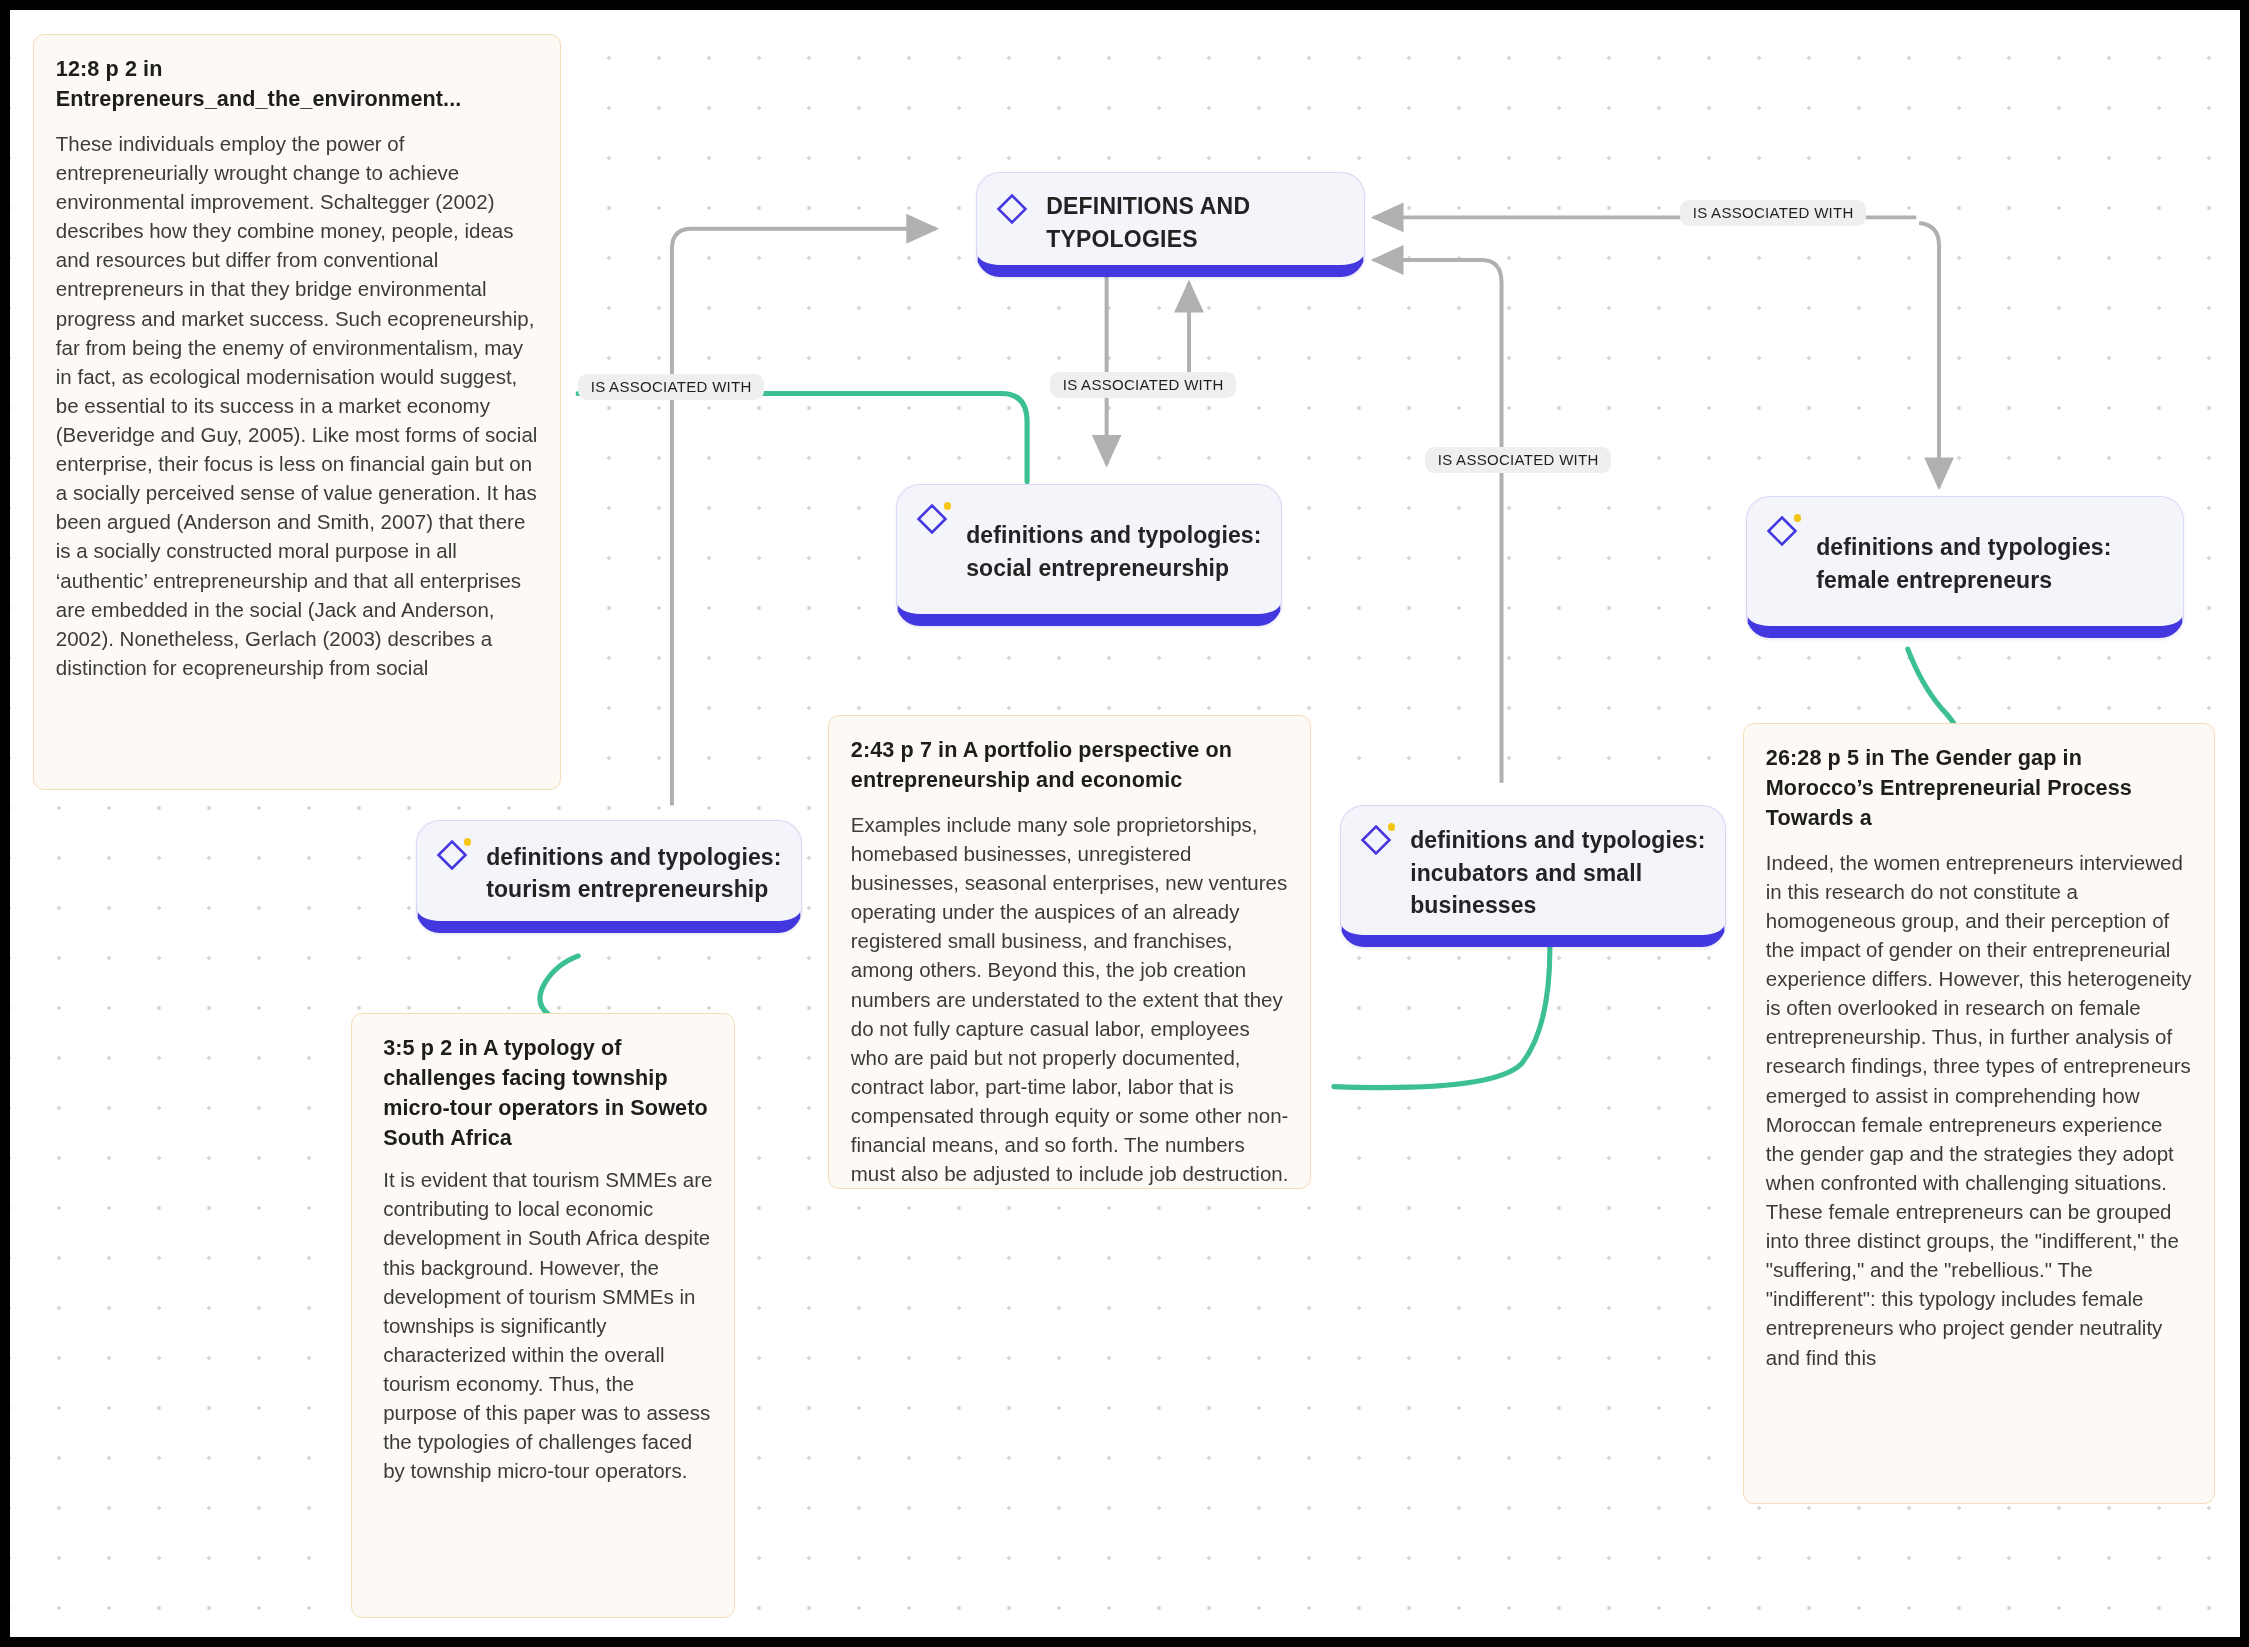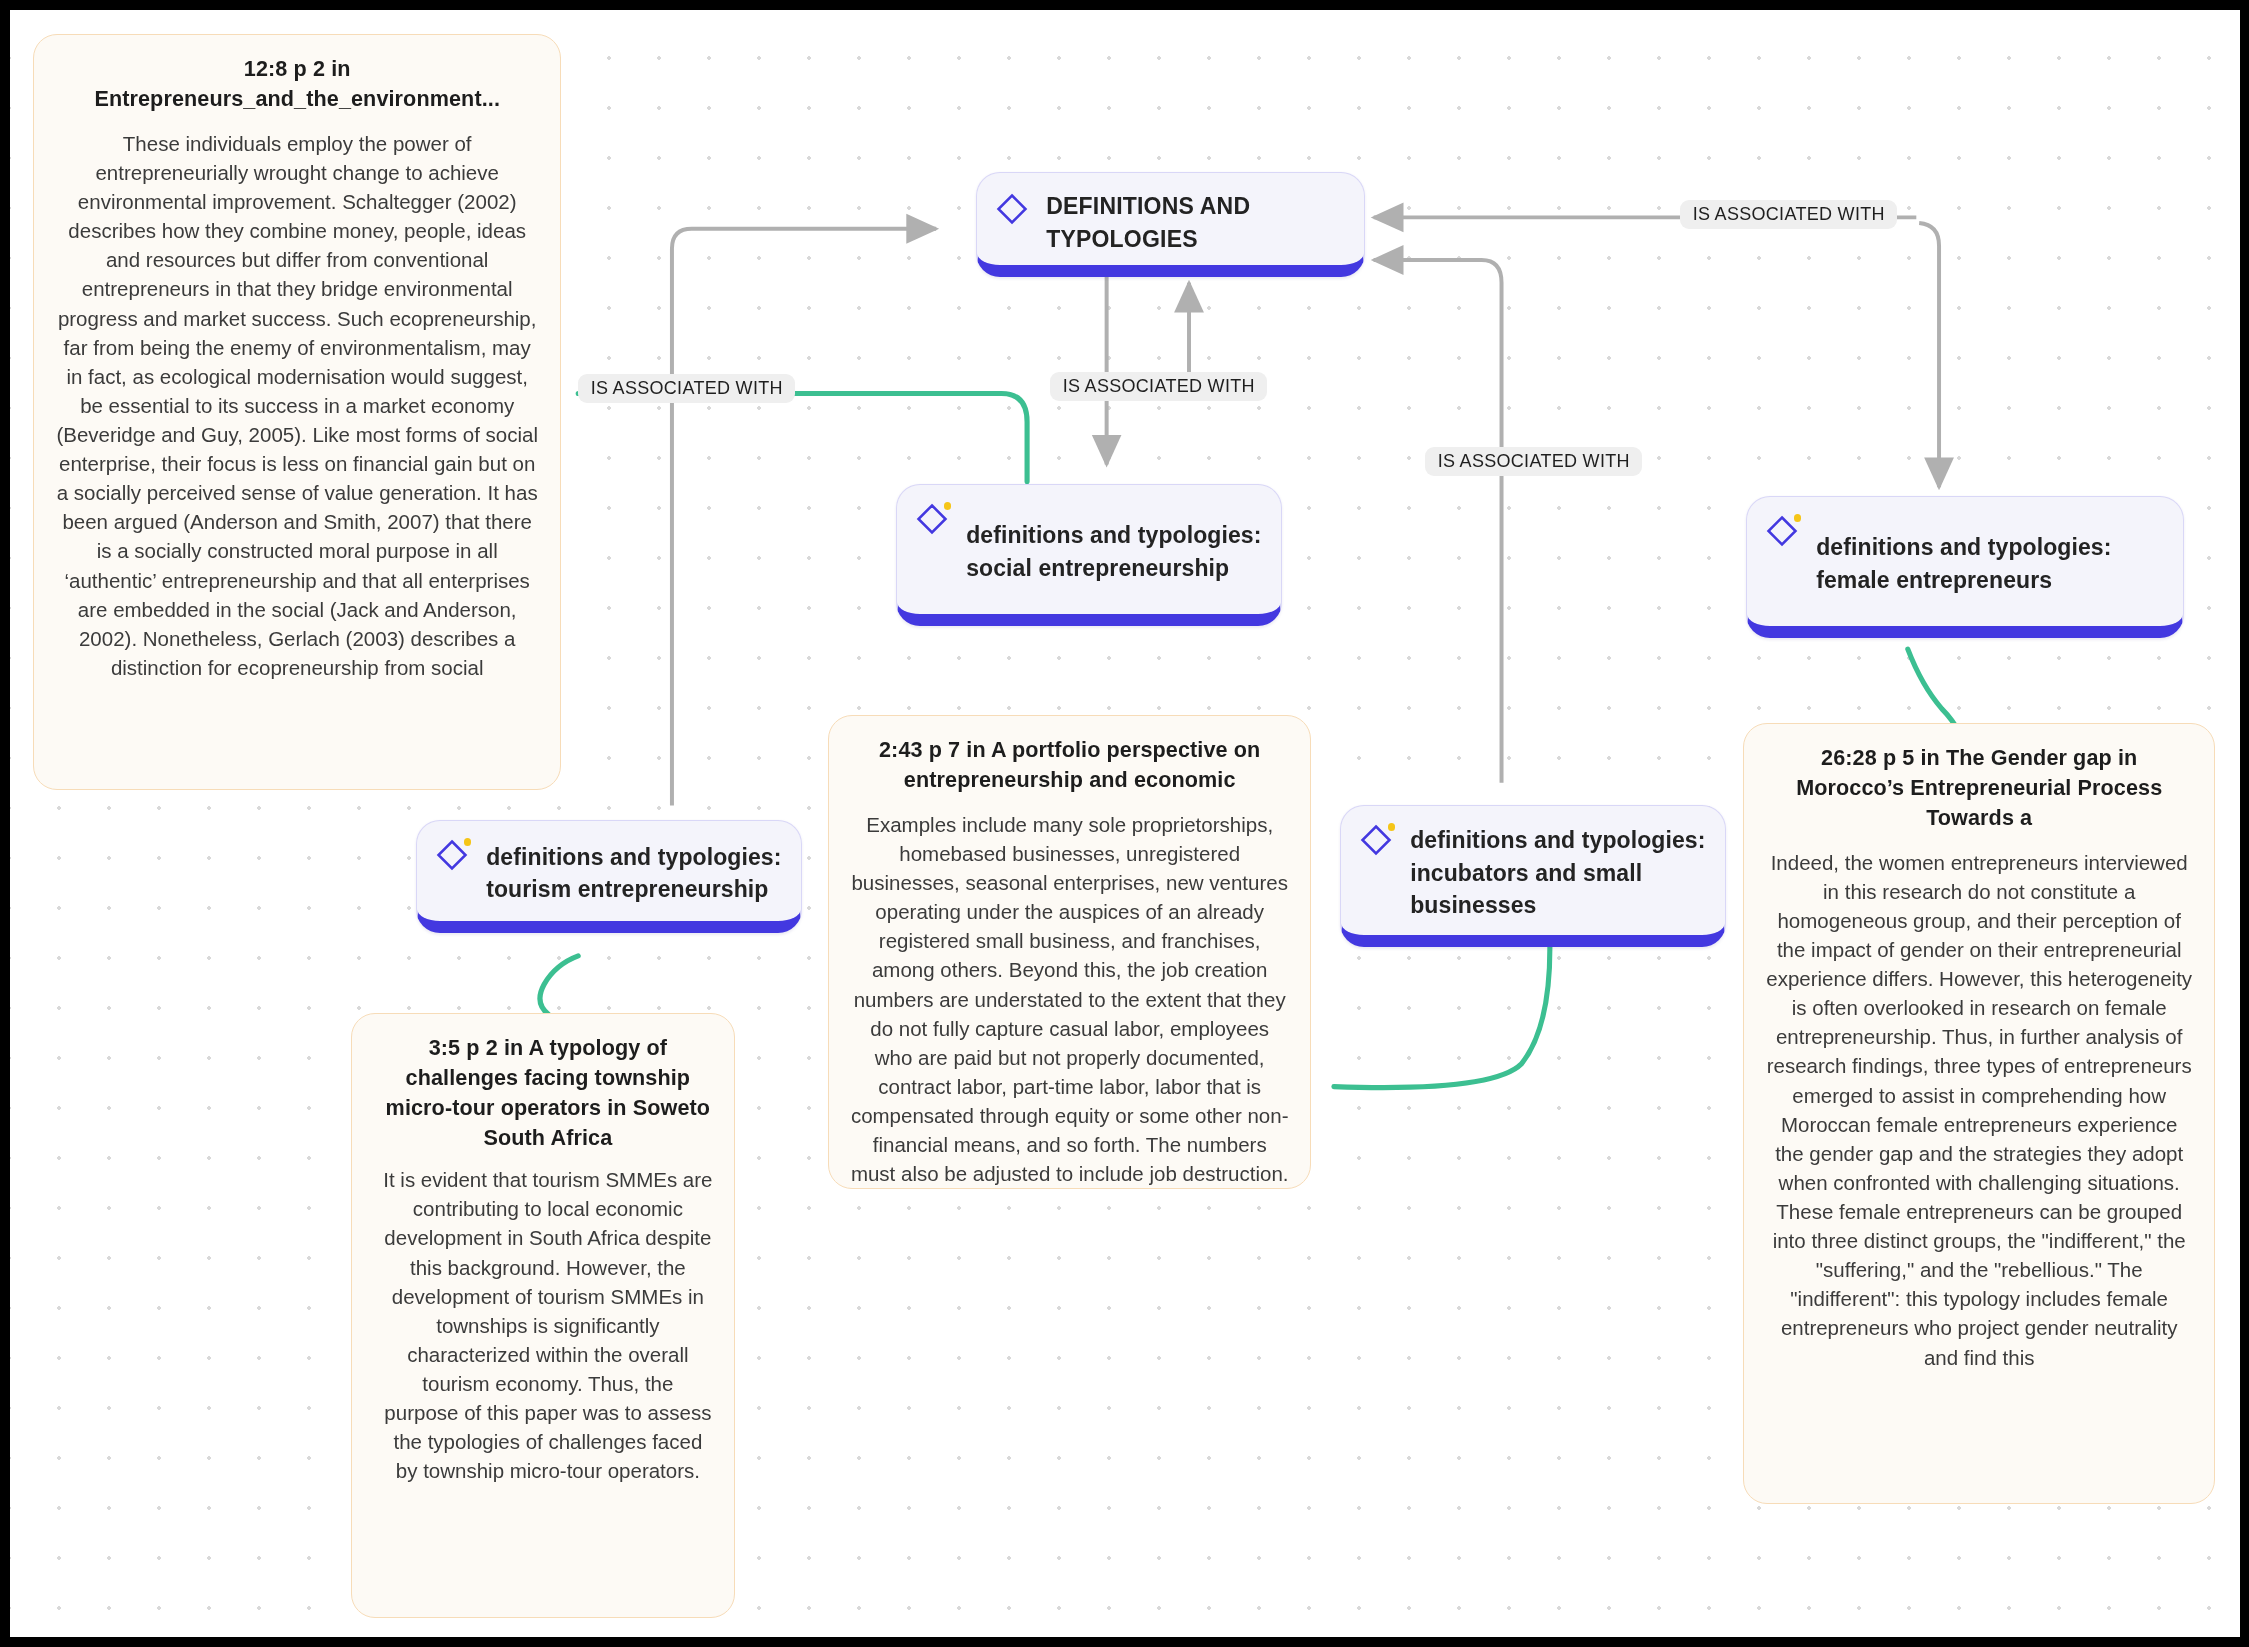--- a/index.html
+++ b/index.html
@@ -77,24 +77,23 @@
     font-weight:600;
     letter-spacing:0.2px;
   }
 
   
   .card{
     position:absolute;
     box-sizing:border-box;
     background:#fdfaf5;
     border:1.7px solid #f7dcb8;
-    border-radius:24px;
+    border-radius:11px;
     padding:19.3px 21.6px 17px 21.6px;
     overflow:hidden;
-    text-align:center;
   }
   .card .card-title{
     font-size:21.6px;
     line-height:1.38;
     font-weight:700;
     color:#1d1d1d;
     margin:0 0 14.8px 0;
     letter-spacing:0.1px;
   }
   .card .card-body{
@@ -106,21 +105,21 @@
   }
   .card.tight .card-title{margin-bottom:12.5px;}
 
   
   .edge-label{
     position:absolute;
     box-sizing:border-box;
     background:#efefef;
     border-radius:9px;
     padding:5.1px 12.5px 6.2px 12.5px;
-    font-size:18px;
+    font-size:15px;
     line-height:1;
     letter-spacing:0.3px;
     color:#1f1f1f;
     white-space:nowrap;
     font-weight:400;
   }
 </style>
 </head>
 <body>
 

